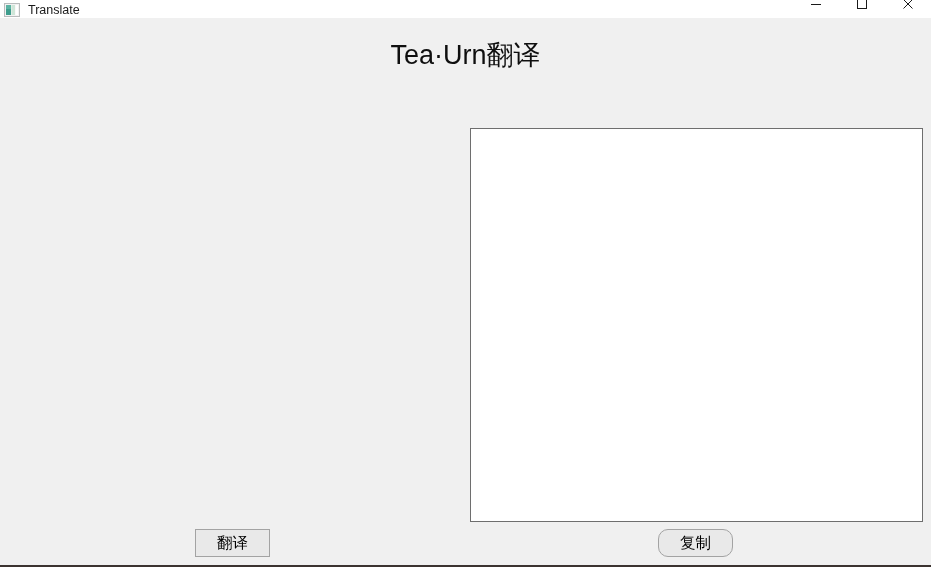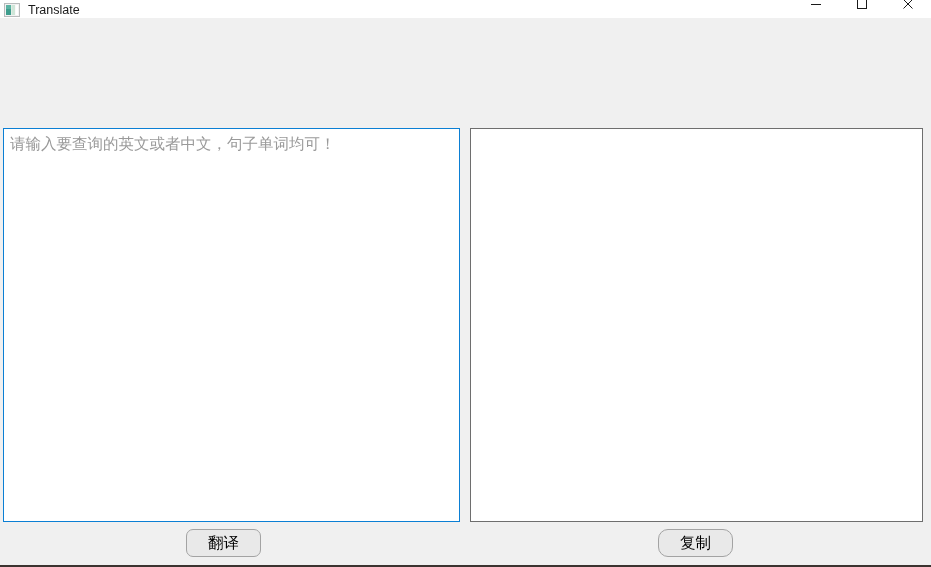--- a/index.html
+++ b/index.html
@@ -146,25 +146,24 @@
     font-size: 15.5px;
     color: #000000;
     font-family: "Liberation Sans", sans-serif;
     display: flex;
     align-items: center;
     justify-content: center;
     cursor: default;
     padding: 0;
   }
   .btn-translate {
-    left: 186px;
+    left: 195px;
     top: 529px;
     width: 75px;
     height: 28px;
-    border-radius: 7px;
   }
   .btn-copy {
     left: 658px;
     top: 529px;
     width: 75px;
     height: 28px;
     border-radius: 10px;
   }
 </style>
 </head>
@@ -199,22 +198,22 @@
       <div class="winbtn">
         <svg width="12" height="12" viewBox="0 0 12 12" xmlns="http://www.w3.org/2000/svg">
           <line x1="1.5" y1="1.5" x2="10.5" y2="10.5" stroke="#1a1a1a" stroke-width="1"></line>
           <line x1="10.5" y1="1.5" x2="1.5" y2="10.5" stroke="#1a1a1a" stroke-width="1"></line>
         </svg>
       </div>
     </div>
   </div>
 
   <div class="header-band"></div>
-
-  <textarea class="input-area" spellcheck="false" placeholder="请输入要查询的英文或者中文，句子单词均可！" style=""></textarea>
+  <h1 class="app-heading">Tea·Urn翻译</h1>
+
 
   <textarea class="output-area" spellcheck="false" placeholder="" style=""></textarea>
 
   <button class="btn btn-translate">翻译</button>
 
   <button class="btn btn-copy">复制</button>
 
 </div>
 
 </body></html>

